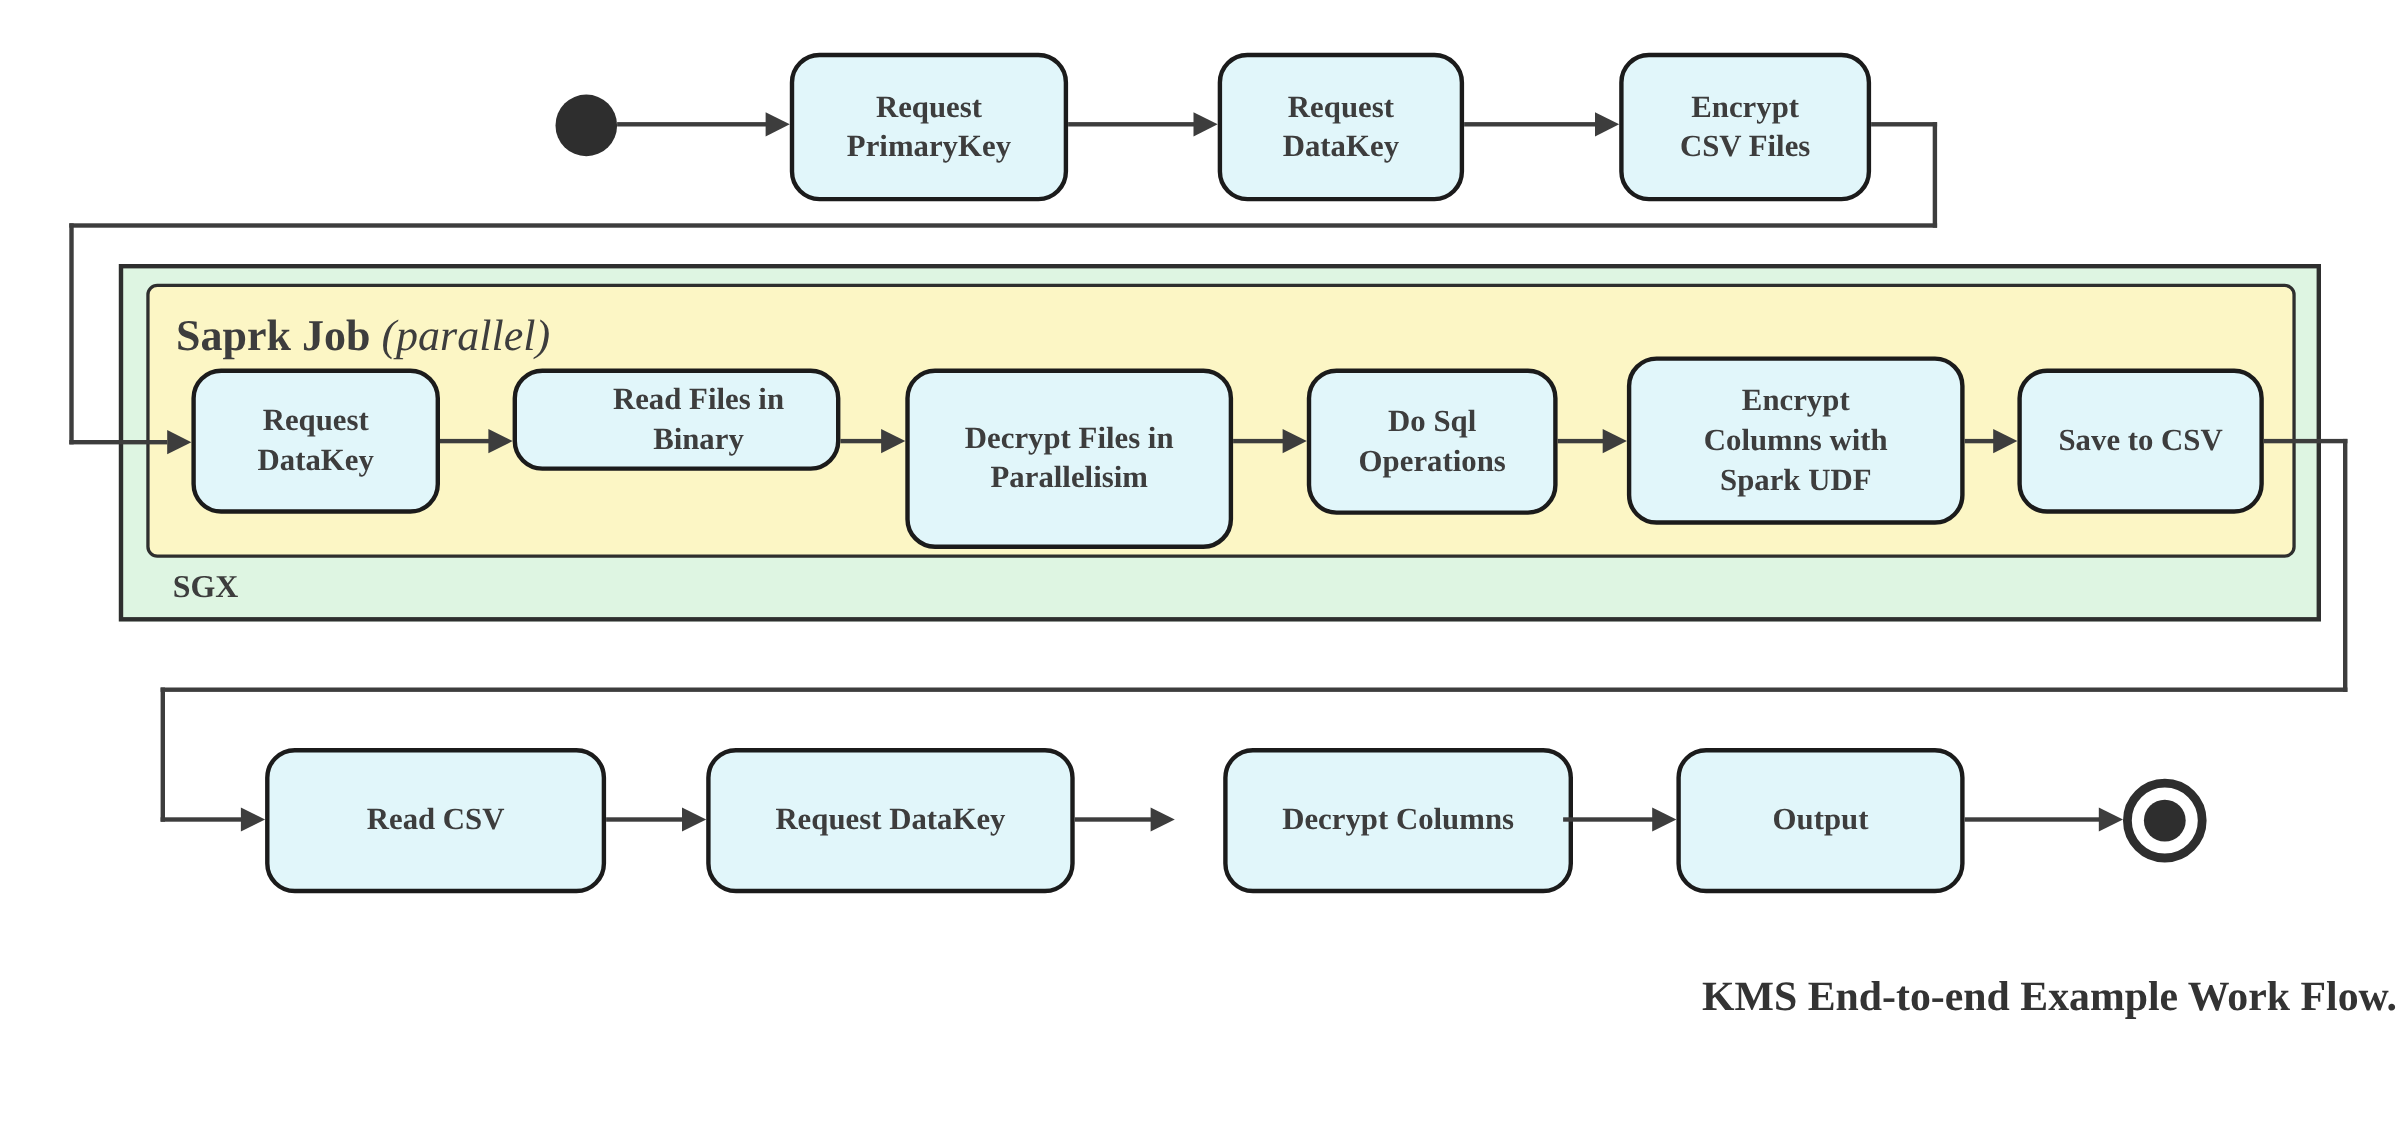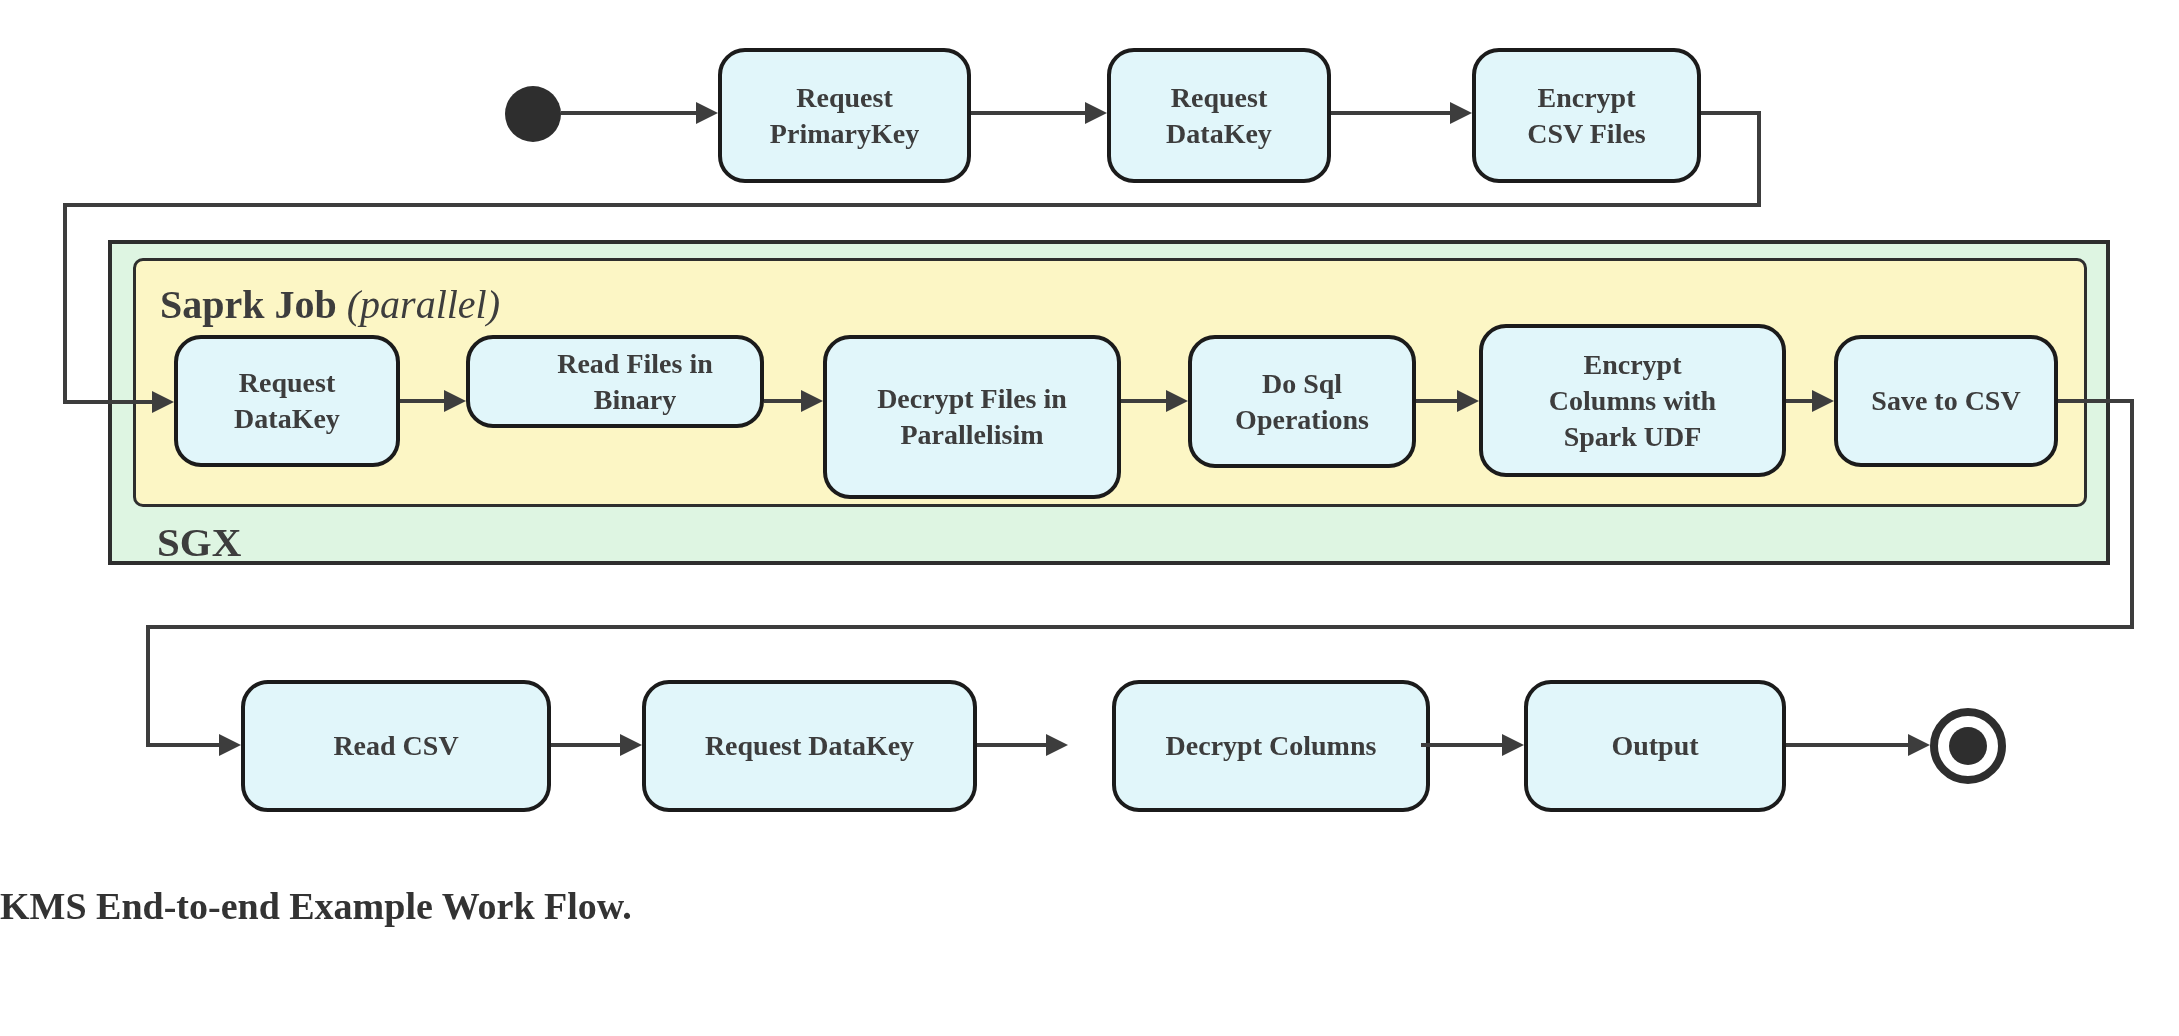--- a/index.html
+++ b/index.html
@@ -11,21 +11,21 @@
   }
   
   .container { position:absolute; box-sizing:border-box; }
   .sgx-box   { left:108px; top:240px; width:2002px; height:325px;
                background:#def5e2; border:4px solid #2e2e2e; }
   .spark-box { left:133px; top:258px; width:1954px; height:249px;
                background:#fcf6c5; border:3px solid #2e2e2e; border-radius:10px; }
   .container-label { position:absolute; font-weight:bold; font-size:40px; white-space:nowrap; }
   .spark-label { left:160px; top:281px; }
   .spark-label .annot { font-weight:normal; font-style:italic; margin-left:10px; }
-  .sgx-label { left:157px; top:518px; font-size:41px; }
+  .sgx-label { left:157px; top:518px; font-size:29px; }
 
   
   .node {
     position:absolute; box-sizing:border-box;
     background:#e1f6fa; border:4px solid #1b1b1b; border-radius:27px;
     display:flex; align-items:center; justify-content:center;
     text-align:center; font-weight:bold; font-size:28px; line-height:36px;
     white-space:pre-line; color:#3d3d3d;
   }
 
@@ -48,21 +48,21 @@
     box-sizing:border-box; border:8px solid #2e2e2e; border-radius:50%;
     background:#ffffff;
   }
   .end-dot {
     position:absolute; left:1949px; top:727px; width:38px; height:38px;
     background:#2e2e2e; border-radius:50%;
   }
 
   .caption {
     position:absolute; left:0; top:884px; width:2179px;
-    text-align:left; font-weight:bold; font-size:38px; color:#333333;
+    text-align:right; font-weight:bold; font-size:38px; color:#333333;
   }
 </style>
 </head>
 <body>
 
 <div class="canvas">
 
   <div class="container sgx-box"></div>
   <div class="container spark-box"></div>
   <div class="container-label spark-label">

